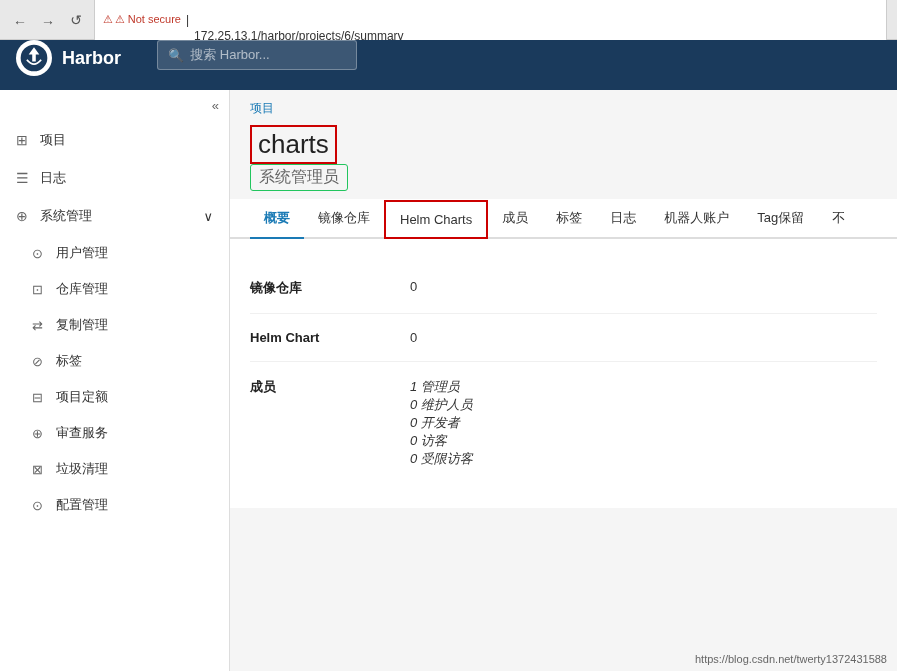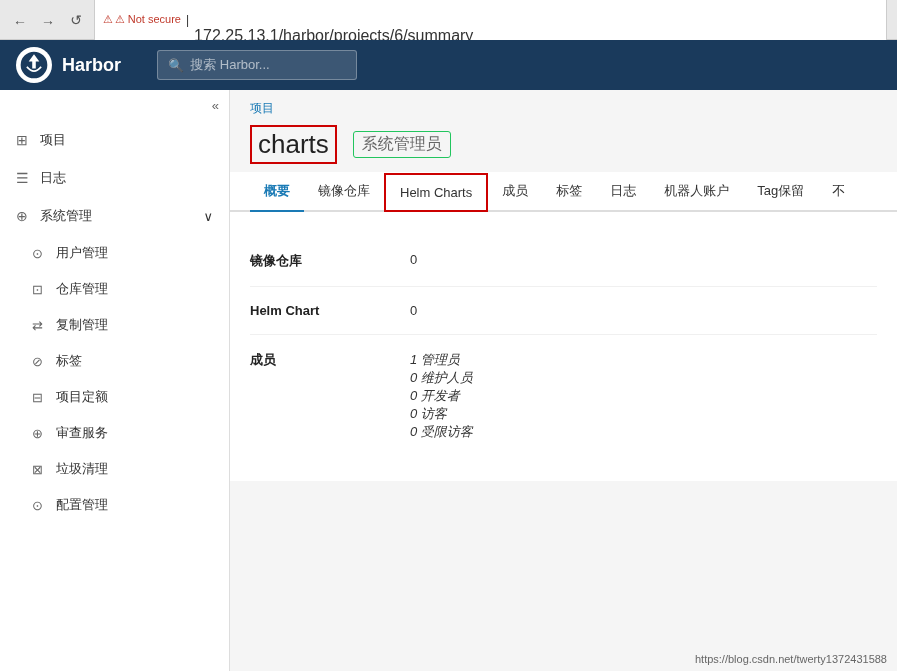--- a/index.html
+++ b/index.html
@@ -30,31 +30,31 @@
       display: flex;
       align-items: center;
       gap: 5px;
       color: #333;
     }
     .not-secure {
       color: #c0392b;
       font-size: 11px;
       display: flex; align-items: center; gap: 2px;
     }
-    .url-text { color: #333; font-size: 16px; margin-top: 32px; }
+    .url-text { color: #333; font-size: 12px; margin-top: 32px; }
 
     
     .app { display: flex; flex-direction: column; height: calc(671px - 40px); }
 
     
     .top-nav {
       background: #1a3a5c;
       height: 50px;
       display: flex;
-      align-items: center;
+      align-items: flex-start;
       padding: 0 16px;
       gap: 16px;
       color: white;
     }
     .logo-area {
       display: flex;
       align-items: center;
       gap: 10px;
     }
     .logo-icon {
@@ -116,21 +116,21 @@
 
     .breadcrumb {
       padding: 10px 20px 4px;
       font-size: 12px;
       color: #1a7ab5;
     }
     .breadcrumb a { color: #1a7ab5; text-decoration: none; }
 
     .project-header {
       padding: 4px 20px 0;
-      display: flex; align-items: center; gap: 16px;
+      display: flex; align-items: flex-start;  flex-direction: column;
     }
     .project-name {
       font-size: 26px;
       font-weight: normal;
       color: #222;
       border: 2px solid #c00;
       padding: 2px 6px;
       display: inline-block;
     }
     .project-badge {

